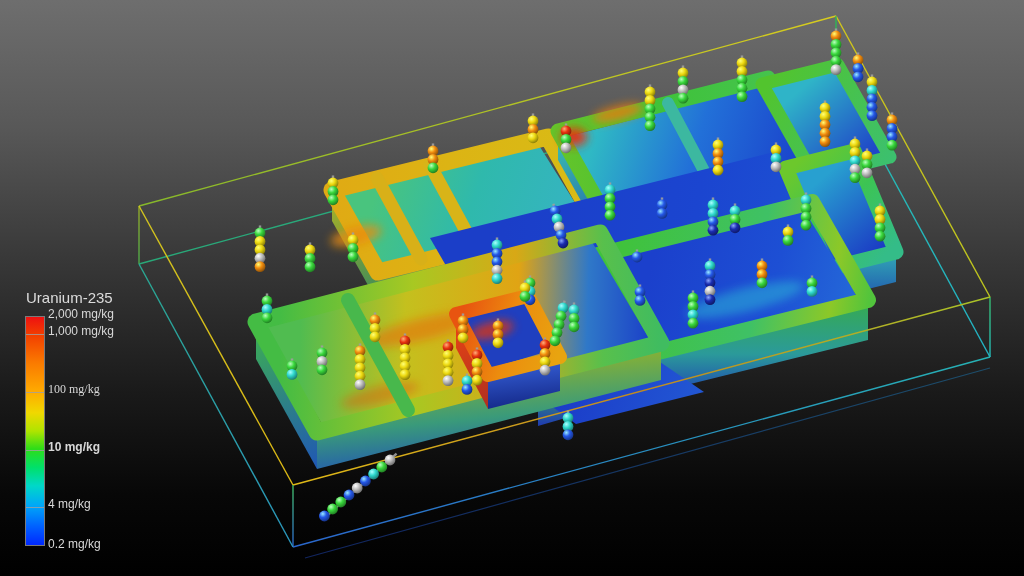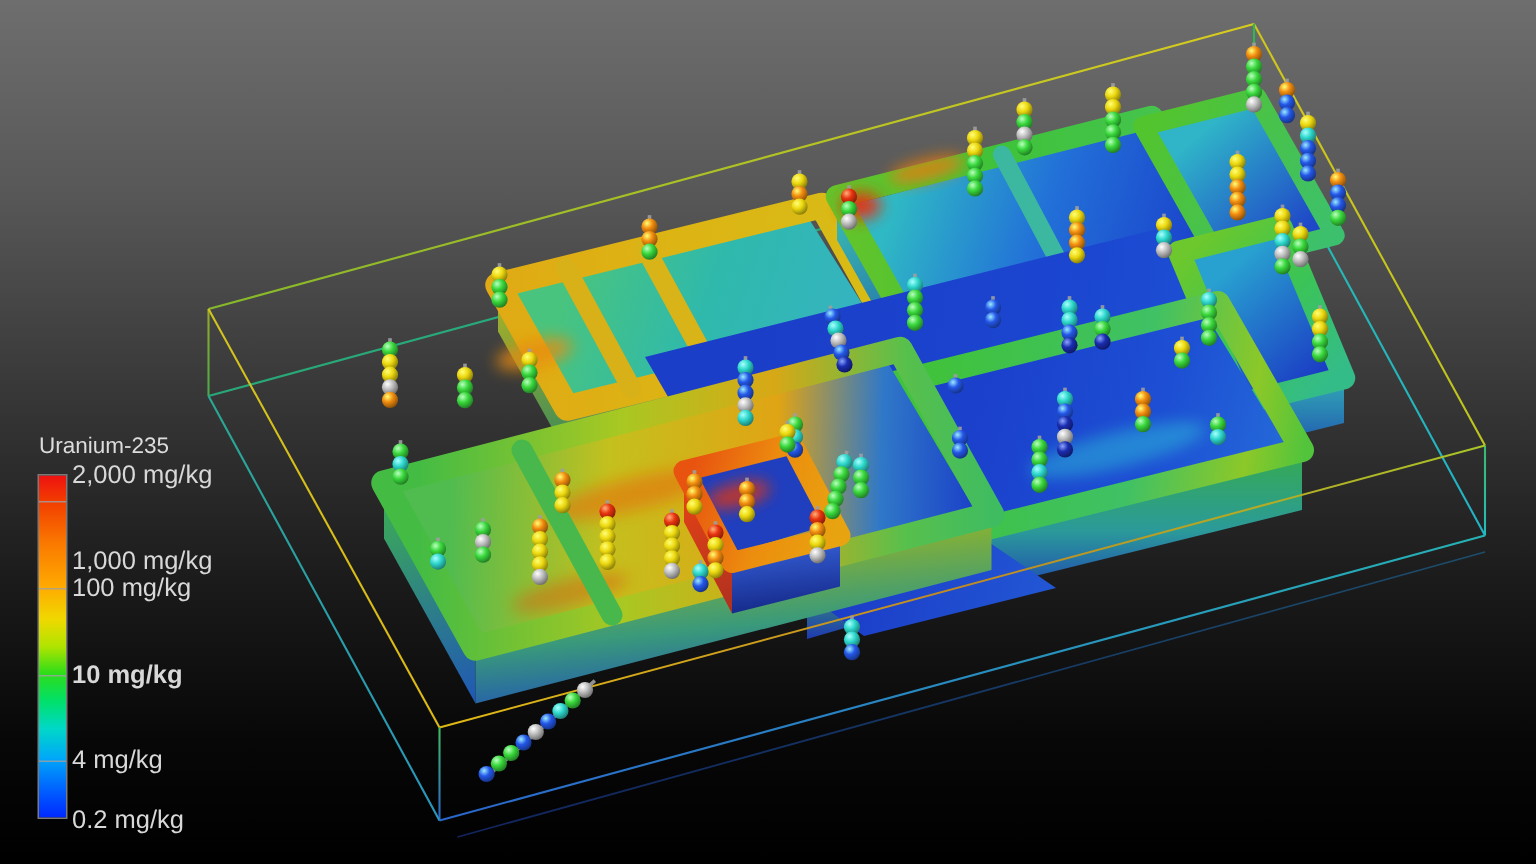--- a/index.html
+++ b/index.html
@@ -5,21 +5,21 @@
   html,body{margin:0;padding:0;background:#000;}
   .stage{position:relative;width:1024px;height:576px;overflow:hidden;
          font-family:"Liberation Sans",sans-serif;
          background:linear-gradient(180deg,#6e6e6e 0%,#585858 22%,#383838 45%,#1a1a1a 68%,#070707 86%,#000 100%);}
   svg{position:absolute;left:0;top:0;}
   .legend{position:absolute;left:0;top:0;width:200px;height:576px;pointer-events:none;}
   .legend-title{position:absolute;left:26px;top:289px;font-size:15px;color:#dcdcdc;}
   .colorbar{position:absolute;left:25px;top:316px;width:20px;height:230px;
             border:1px solid #7a7a7a;box-sizing:border-box;}
   .cb-tick{position:absolute;left:0;width:100%;height:1px;background:rgba(160,160,160,.8);}
-  .cb-label{position:absolute;left:48px;font-size:17px;color:#d8d8d8;white-space:nowrap;}
+  .cb-label{position:absolute;left:48px;font-size:12px;color:#d8d8d8;white-space:nowrap;}
 </style>
 </head>
 <body>
 
 <div class="stage">
   <svg id="scene" width="1024" height="576" viewBox="0 0 1024 576">
       <defs>
         <filter id="soft" x="-60%" y="-60%" width="220%" height="220%">
           <feGaussianBlur stdDeviation="5"></feGaussianBlur>
         </filter>
@@ -655,19 +655,19 @@
 
   <div class="legend">
     <div class="legend-title">Uranium-235</div>
     <div class="colorbar" id="colorbar" style="background: linear-gradient(rgb(238, 17, 17) 0%, rgb(242, 60, 0) 7.4%, rgb(250, 122, 0) 20%, rgb(255, 170, 0) 32.6%, rgb(240, 216, 0) 42%, rgb(176, 228, 0) 50%, rgb(46, 221, 24) 57.8%, rgb(0, 224, 106) 66%, rgb(0, 216, 200) 74%, rgb(0, 168, 248) 82.6%, rgb(0, 96, 255) 92%, rgb(0, 40, 255) 100%);">
         <div class="cb-tick" style="top: 17px;"></div>
         <div class="cb-tick" style="top: 75px;"></div>
         <div class="cb-tick" style="top: 133px;"></div>
         <div class="cb-tick" style="top: 190px;"></div>
       </div>
     <div class="cb-label" style="top: 307px;">2,000 mg/kg</div>
-    <div class="cb-label" style="top: 324px; margin-top: 40px;">1,000 mg/kg</div>
-    <div class="cb-label" style="top: 382px;">100 mg/kg</div>
+    <div class="cb-label" style="top: 324px;">1,000 mg/kg</div>
+    <div class="cb-label" style="top: 382px; font-family: Liberation Serif, serif;">100 mg/kg</div>
     <div class="cb-label" style="top: 440px; font-weight: bold;">10 mg/kg</div>
     <div class="cb-label" style="top: 497px;">4 mg/kg</div>
     <div class="cb-label" style="top: 537px; text-align: center;">0.2 mg/kg</div>
   </div>
 </div>
 
 </body></html>

